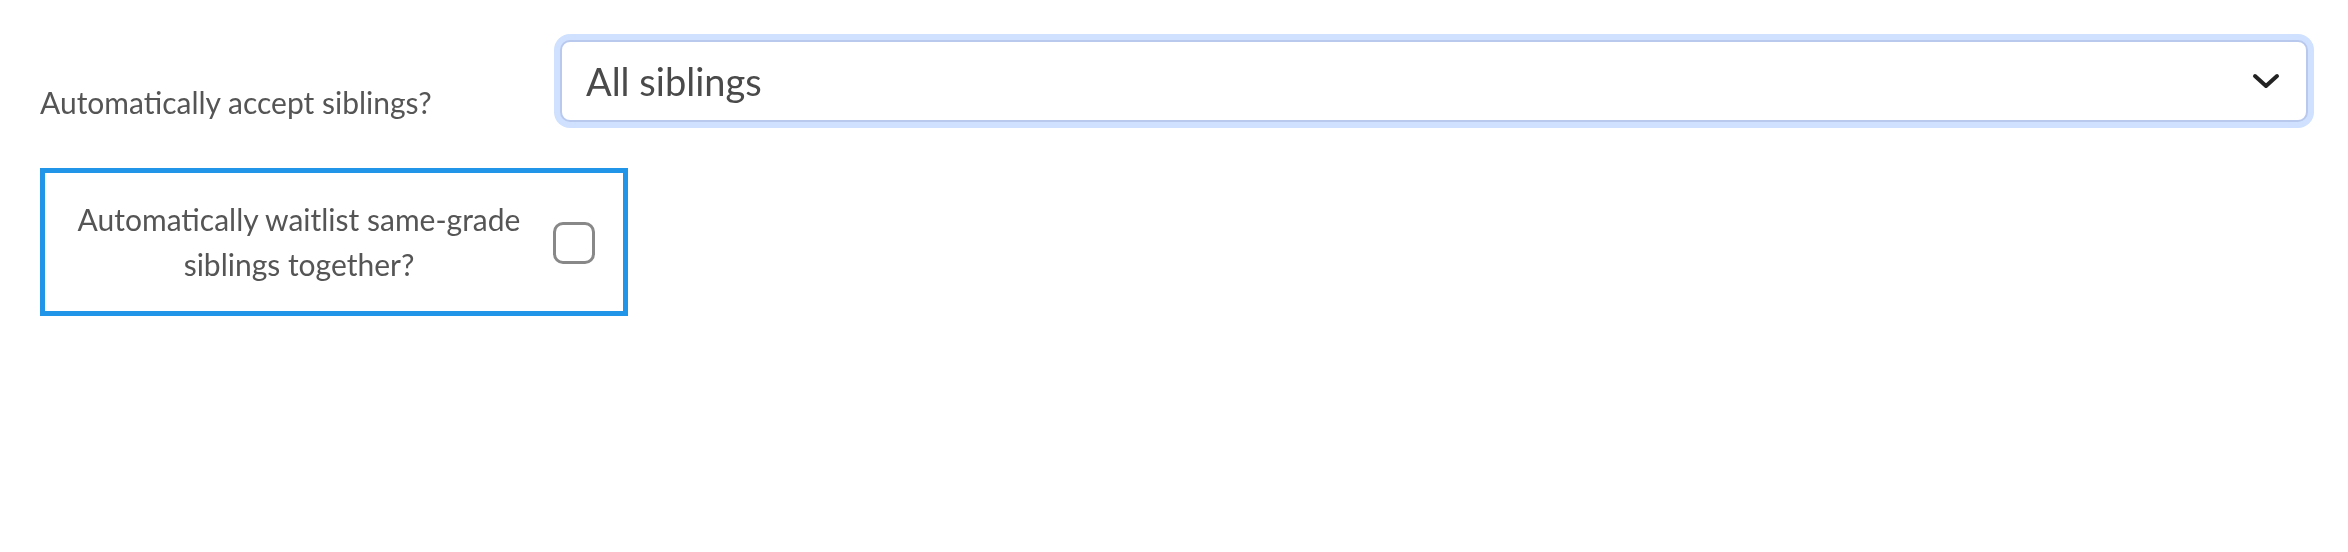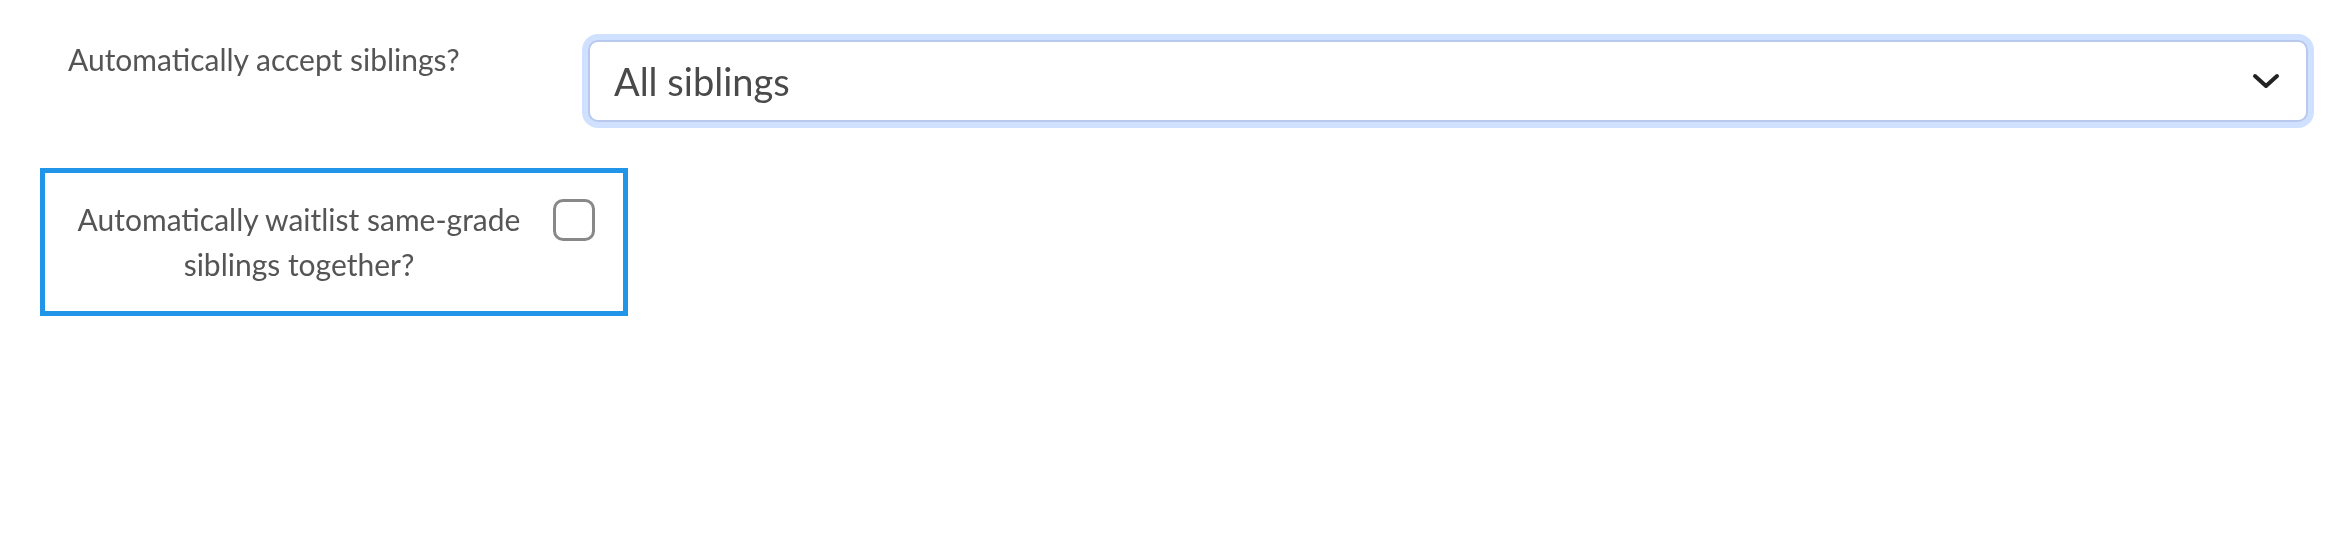--- a/index.html
+++ b/index.html
@@ -9,23 +9,22 @@
     }
     body {
       font-family: 'Lato', 'Helvetica Neue', Arial, sans-serif;
       background: #ffffff;
       padding: 40px;
       font-size: 28px;
       color: #4a4a4a;
     }
     .form-row {
       display: flex;
-      align-items: flex-start;
+      align-items: flex-end;
       margin-bottom: 36px;
-      margin-left: 28px;
     }
     .form-row .label-cell {
       width: 520px;
       padding-right: 24px;
       color: #555555;
       font-size: 30px;
       line-height: 1.3;
     }
     .select-wrapper {
       flex: 1;
@@ -52,21 +51,21 @@
       top: 50%;
       transform: translateY(-50%);
       pointer-events: none;
     }
     .chevron svg {
       display: block;
     }
     .highlight-box {
       border: 5px solid #2196e8;
       display: inline-flex;
-      align-items: flex-start;
+      align-items: center;
       padding: 24px 28px 24px 24px;
       margin-top: 10px;
     }
     .highlight-box .label-cell {
       width: 460px;
       text-align: center;
       color: #555555;
       font-size: 30px;
       line-height: 1.5;
     }

